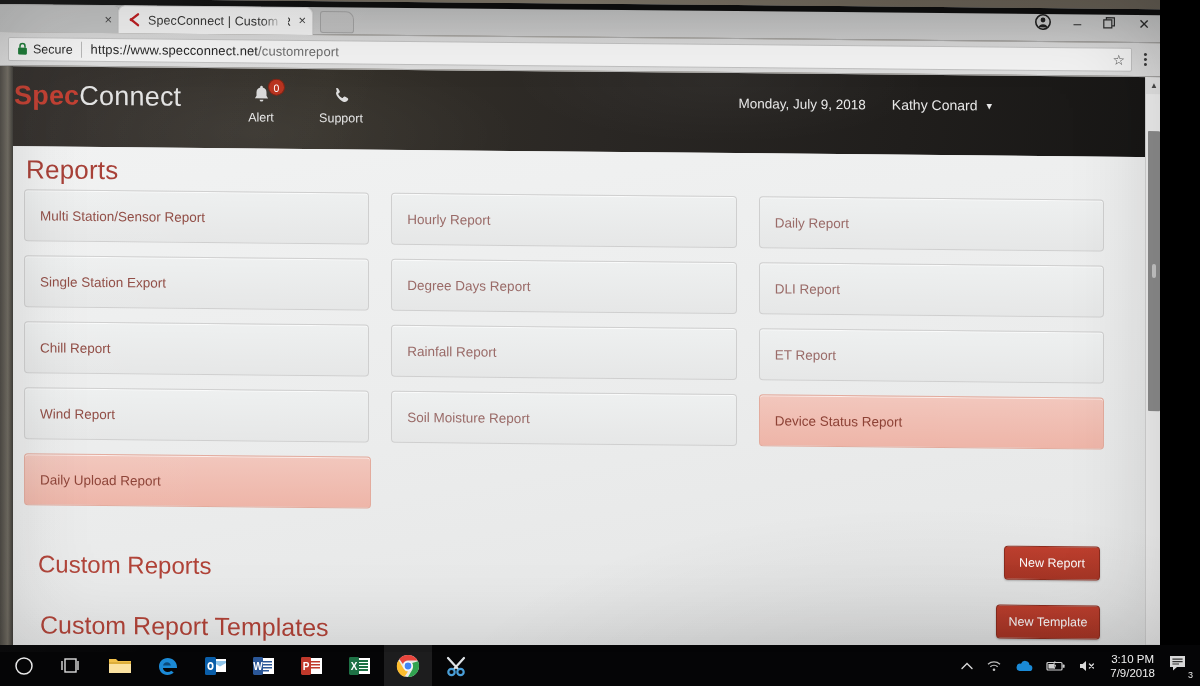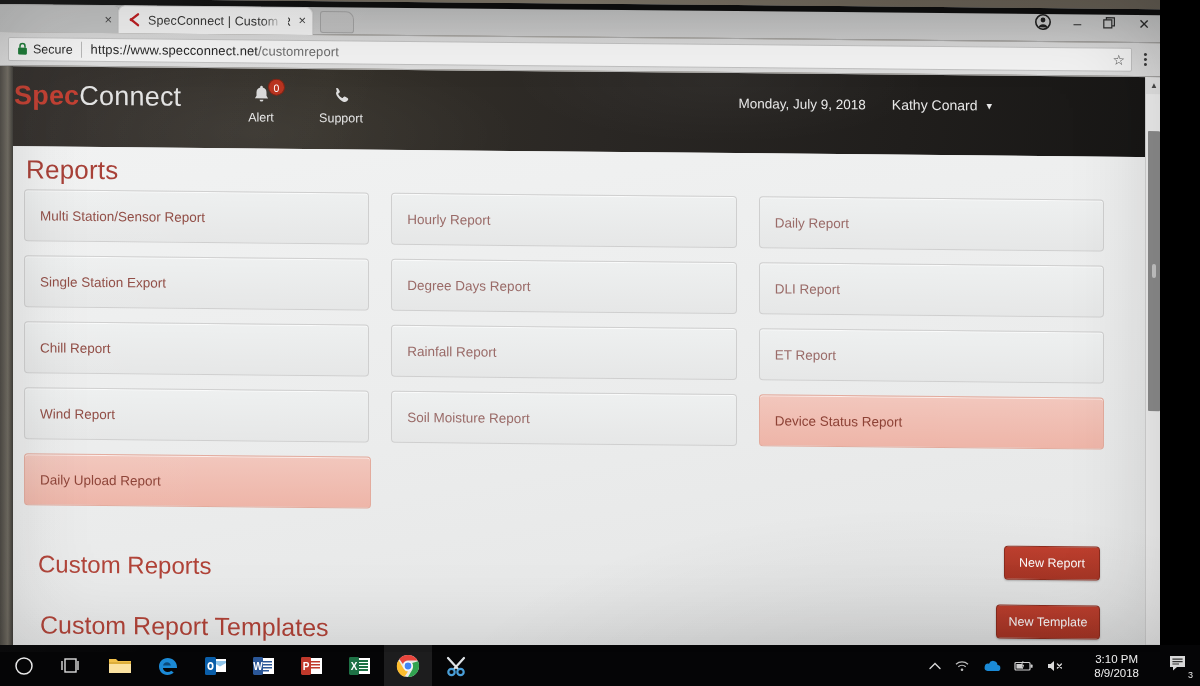--- a/index.html
+++ b/index.html
@@ -304,21 +304,21 @@
   .tb-icon.chrome-on { background: #1d1d1e; }
   .tray {
     position: absolute; right: 0; top: 0; height: 41px;
     display: flex; align-items: center; gap: 13px;
     padding-right: 8px;
     color: #e8e8e8;
   }
   .tray .ticon { font-size: 12px; color: #dcdcdc; display:flex; align-items:center;}
   .clock {
     text-align: center; font-size: 11.5px; line-height: 14px;
-    color: #f0f0f0; margin: 0 16px;
+    color: #f0f0f0; margin: 0 0;
   }
   .notif { position: relative; width: 24px; height: 24px; }
   .notif .n-badge {
     position: absolute; right: -1px; bottom: -2px;
     font-size: 9px; color: #e9e9e9;
   }
 
   
   .glare {
     position: absolute; inset: 0;
@@ -598,21 +598,21 @@
         </svg>
       </span>
       <span class="ticon">
         <svg width="18" height="14" viewBox="0 0 18 14">
           <path d="M1 5h2.6L7 2v10L3.6 9H1z" fill="#d8d8d8"></path>
           <path d="M10.4 5l4 4M14.4 5l-4 4" stroke="#d8d8d8" stroke-width="1.3" stroke-linecap="round"></path>
         </svg>
       </span>
       <span class="clock">
         <div>3:10 PM</div>
-        <div>8/9/2018</div>
+        <div>7/9/2018</div>
       </span>
       <span class="notif">
         <svg width="22" height="20" viewBox="0 0 22 20">
           <path d="M2 2h15v11h-8l-4 3.6V13H2z" fill="#d8d8d8"></path>
           <path d="M4.4 5.2h10.2M4.4 7.6h10.2M4.4 10h6.6" stroke="#303030" stroke-width="1.2"></path>
         </svg>
         <span class="n-badge">3</span>
       </span>
     </div>
   </div>

